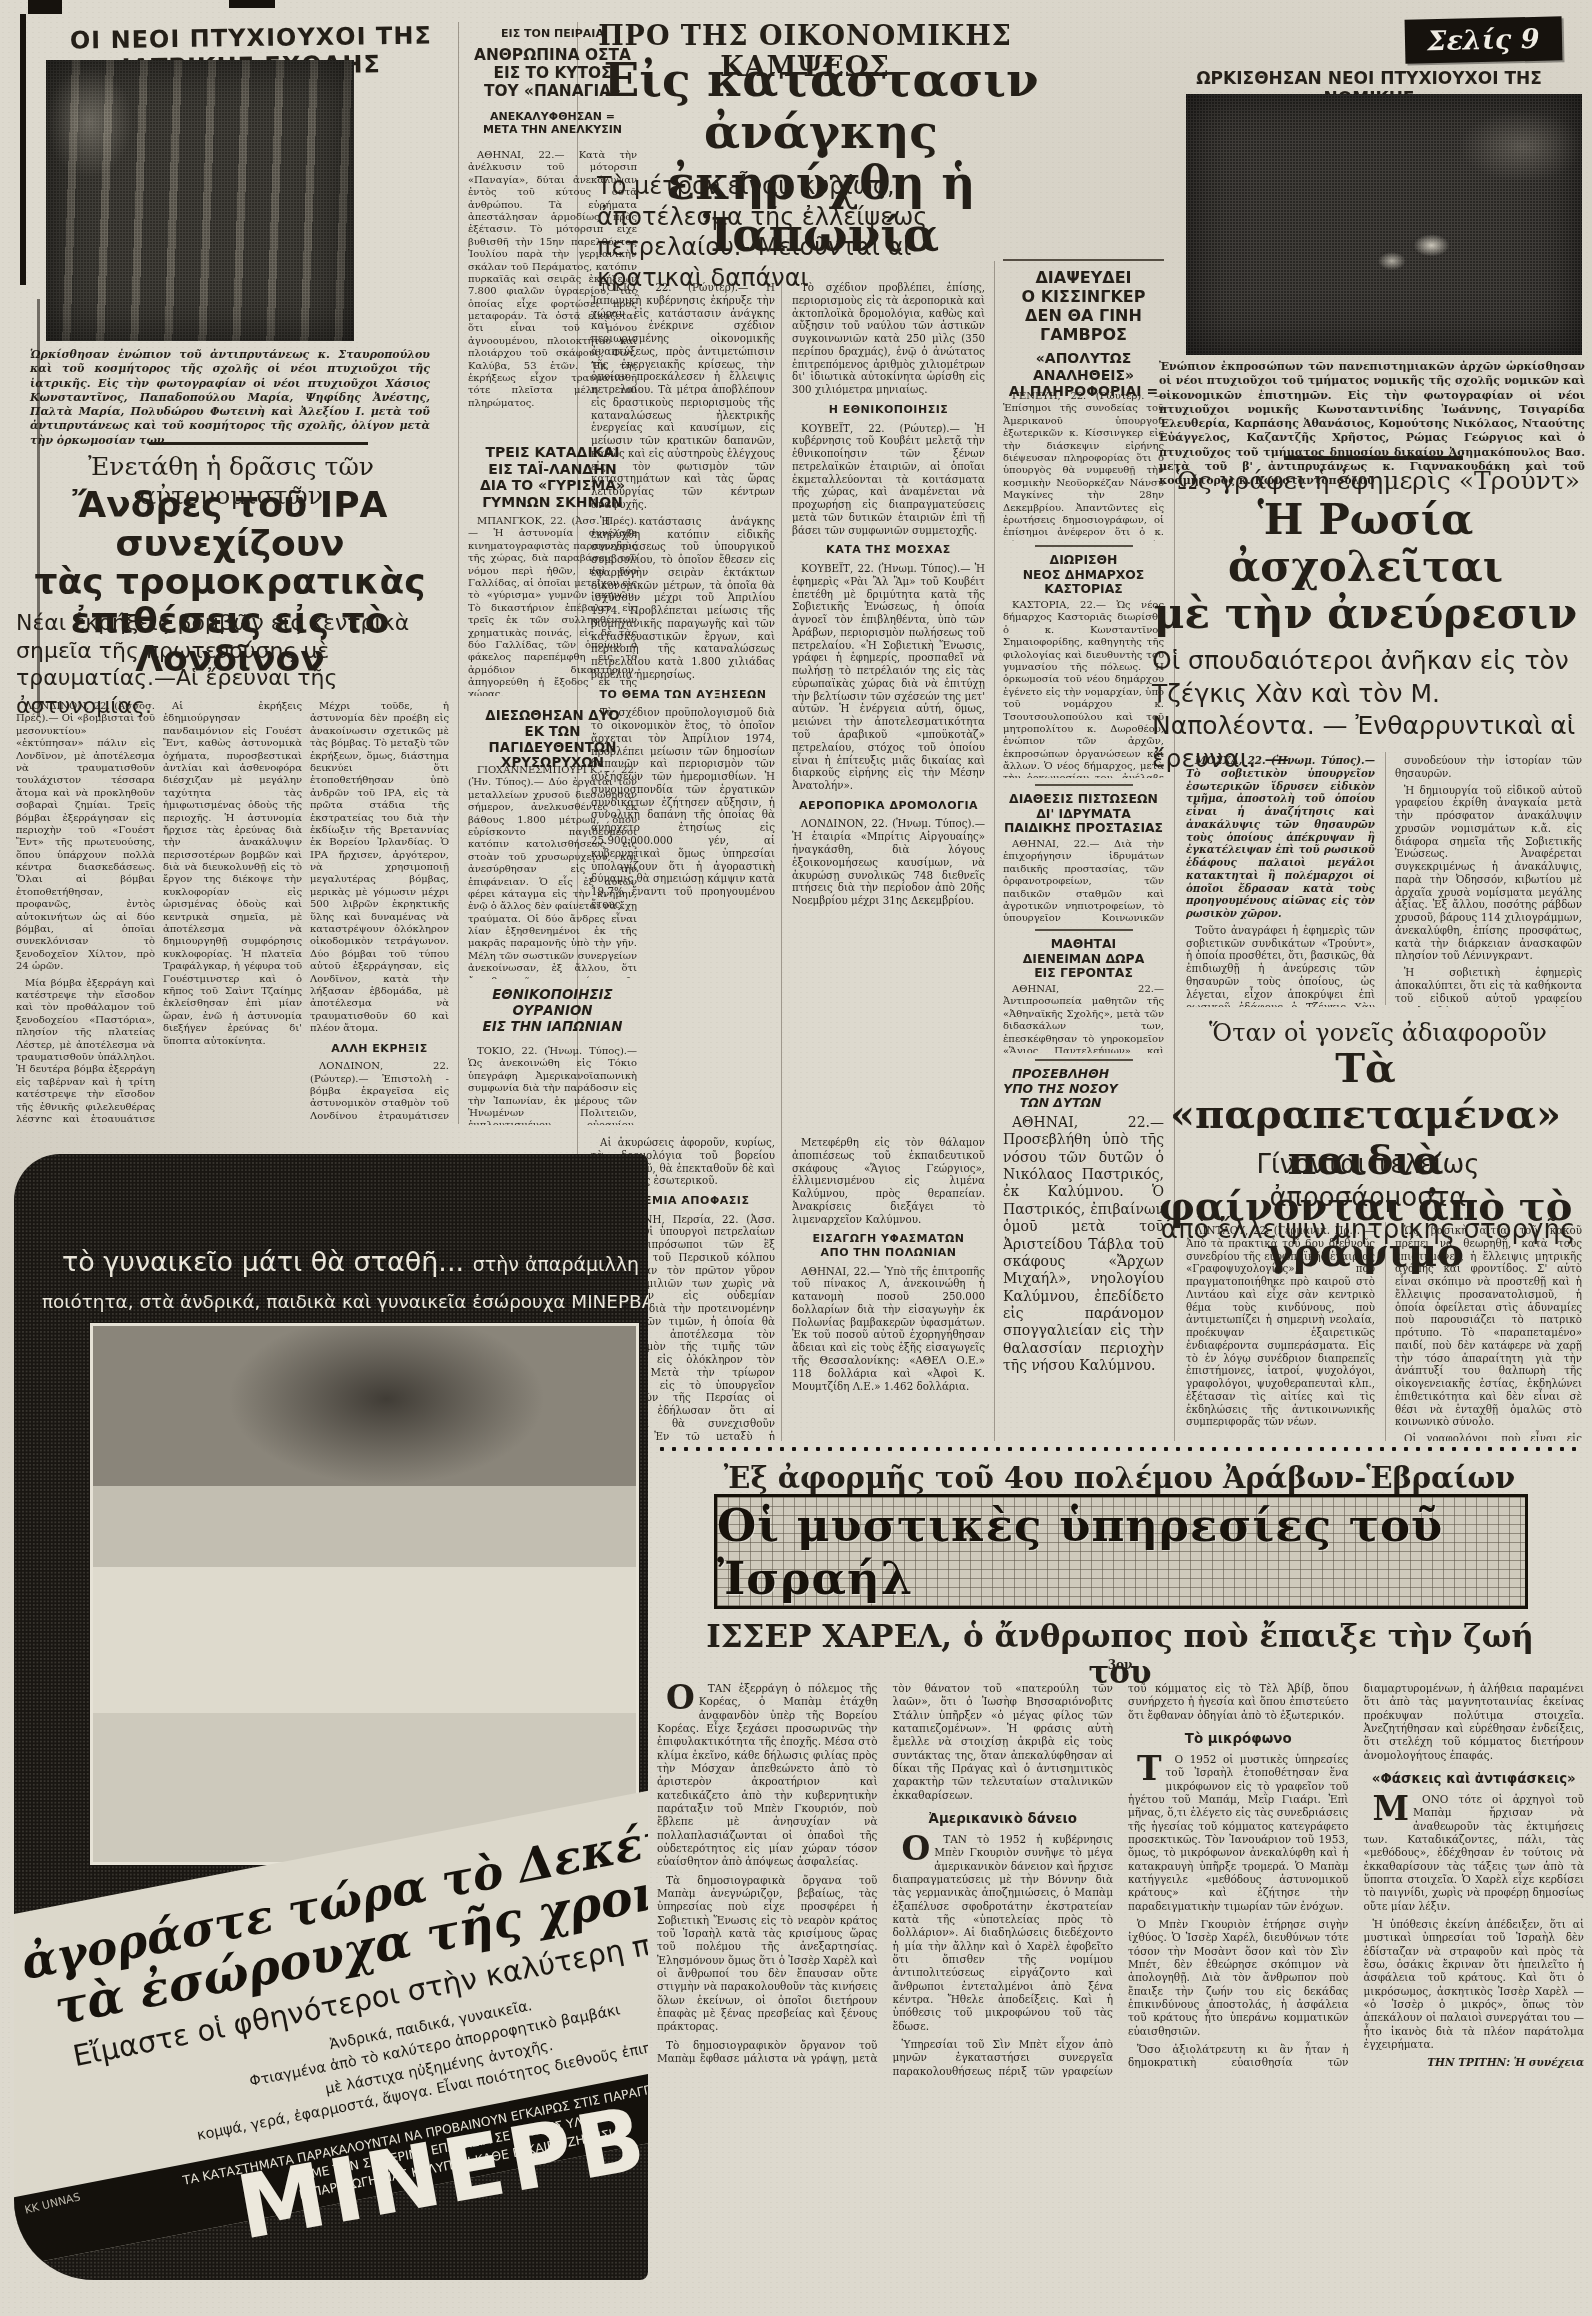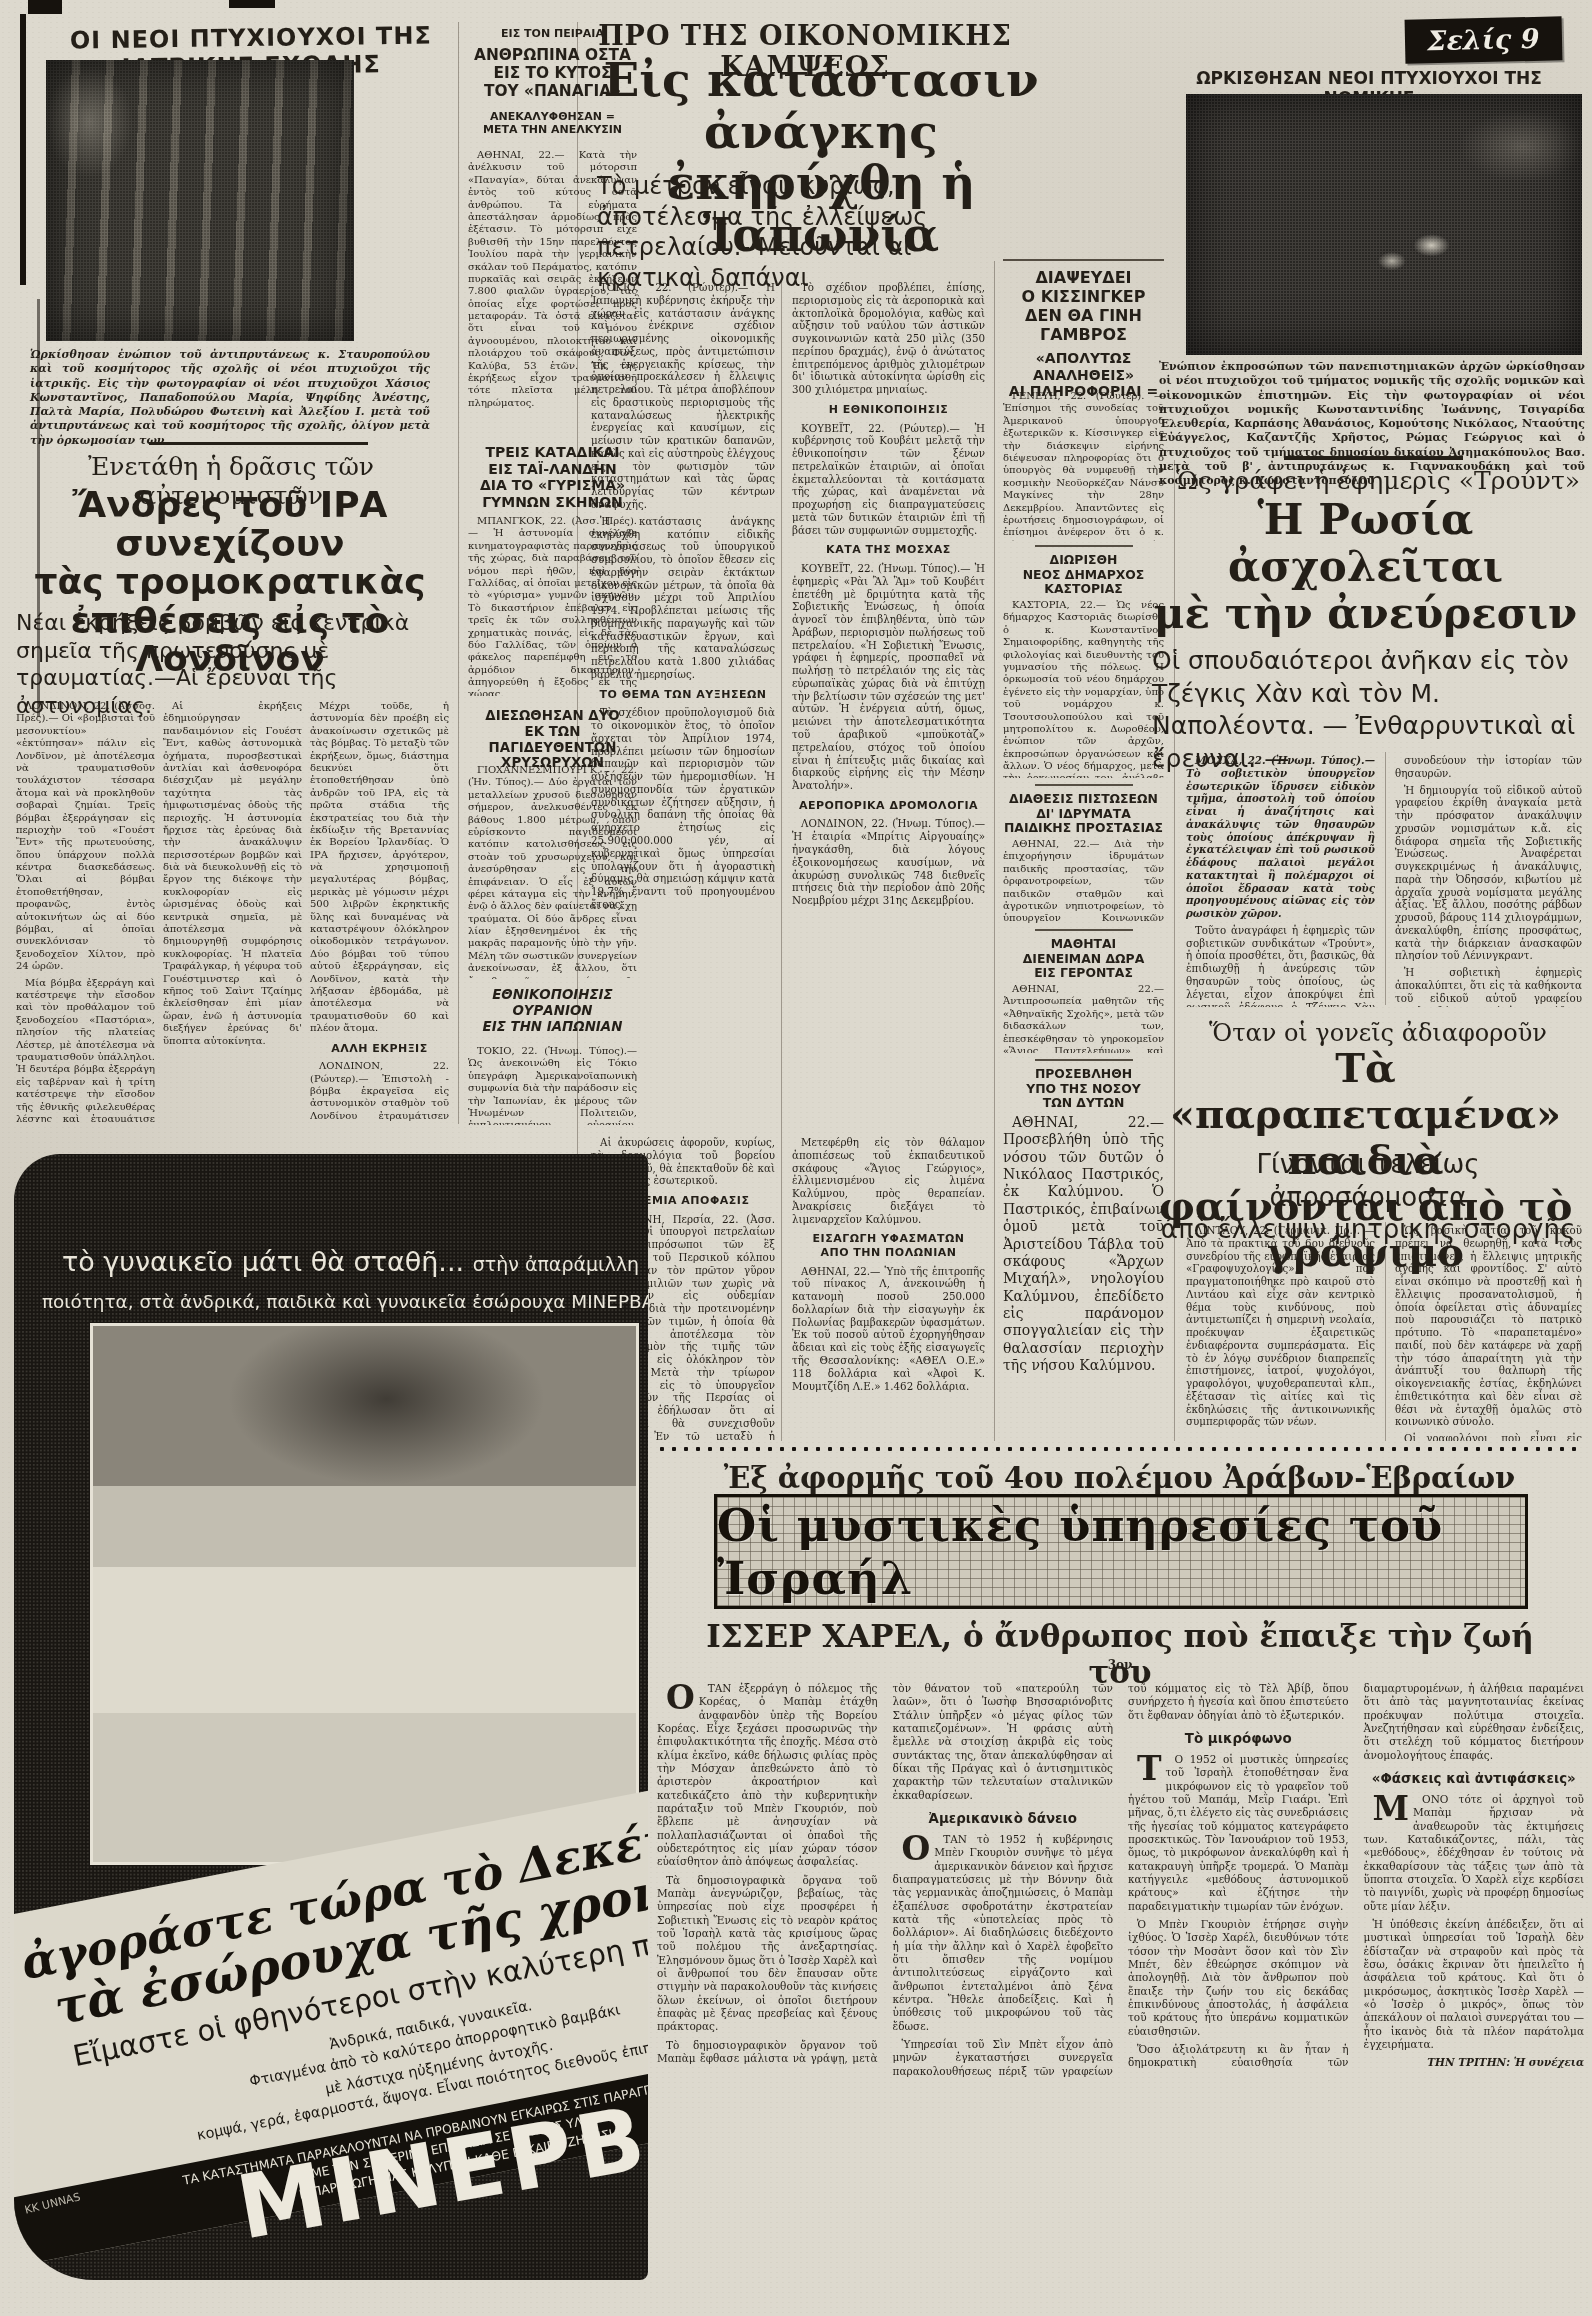--- a/index.html
+++ b/index.html
@@ -237,21 +237,21 @@
   <div class="thinrule" style="left:1035px;top:929px;width:98px;"></div>
   <div class="abs colhead" style="left:1003px;top:937px;width:161px;font-size:12.4px;">
     <div>ΜΑΘΗΤΑΙ</div>
     <div>ΔΙΕΝΕΙΜΑΝ ΔΩΡΑ</div>
     <div>ΕΙΣ ΓΕΡΟΝΤΑΣ</div>
   </div>
   <div class="col" style="left:1003px;top:983px;width:161px;height:70px;overflow:hidden;font-size:10px;">
     <p>ΑΘΗΝΑΙ, 22.— Ἀντιπροσωπεία μαθητῶν τῆς «Ἀθηναϊκῆς Σχολῆς», μετὰ τῶν διδασκάλων των, ἐπεσκέφθησαν τὸ γηροκομεῖον «Ἅγιος Παντελεήμων» καὶ διένειμαν δῶρα εἰς τοὺς τροφίμους.</p>
   </div>
   <div class="thinrule" style="left:1035px;top:1059px;width:98px;"></div>
-  <div class="abs colhead" style="left:1003px;top:1067px;width:161px;font-size:12.4px;">
+  <div class="abs colhead" style="left:980px;top:1067px;width:161px;font-size:12.4px;font-style:italic;">
     <div>ΠΡΟΣΕΒΛΗΘΗ</div>
     <div>ΥΠΟ ΤΗΣ ΝΟΣΟΥ</div>
     <div>ΤΩΝ ΔΥΤΩΝ</div>
   </div>
   <div class="col" style="left:1003px;top:1114px;width:161px;height:322px;overflow:hidden;font-size:14px;">
     <p>ΑΘΗΝΑΙ, 22.— Προσεβλήθη ὑπὸ τῆς νόσου τῶν δυτῶν ὁ Νικόλαος Παστρικός, ἐκ Καλύμνου. Ὁ Παστρικός, ἐπιβαίνων ὁμοῦ μετὰ τοῦ Ἀριστείδου Τάβλα τοῦ σκάφους «Ἄρχων Μιχαήλ», νηολογίου Καλύμνου, ἐπεδίδετο εἰς παράνομον σπογγαλιείαν εἰς τὴν θαλασσίαν περιοχὴν τῆς νήσου Καλύμνου.</p>
   </div>
 
   <div class="pagebox" style="left:1405px;top:18px;width:157px;height:44px;font-size:27px;line-height:44px;"><span>Σελίς 9</span></div>
   <div class="abs head-sans" style="left:1154px;top:68px;width:430px;font-size:17px;"><span>ΩΡΚΙΣΘΗΣΑΝ ΝΕΟΙ ΠΤΥΧΙΟΥΧΟΙ ΤΗΣ ΝΟΜΙΚΗΣ</span></div>

